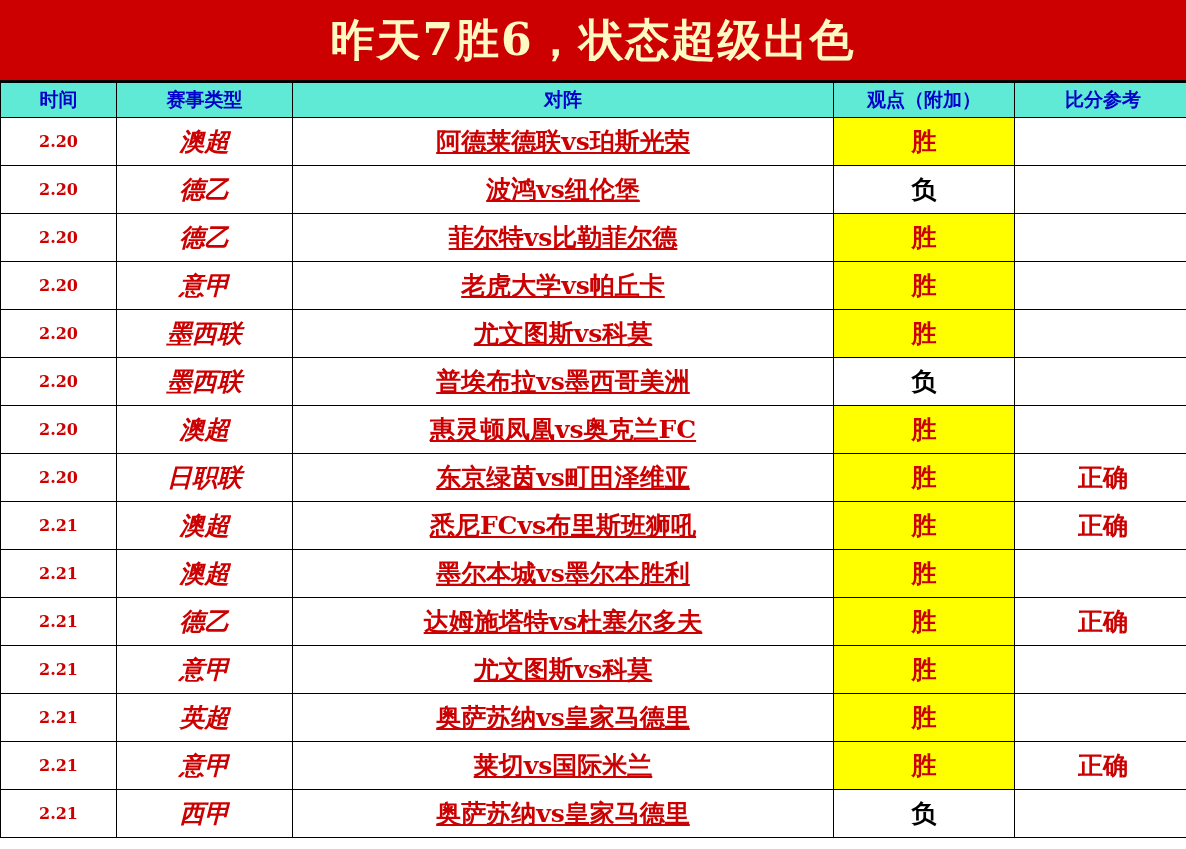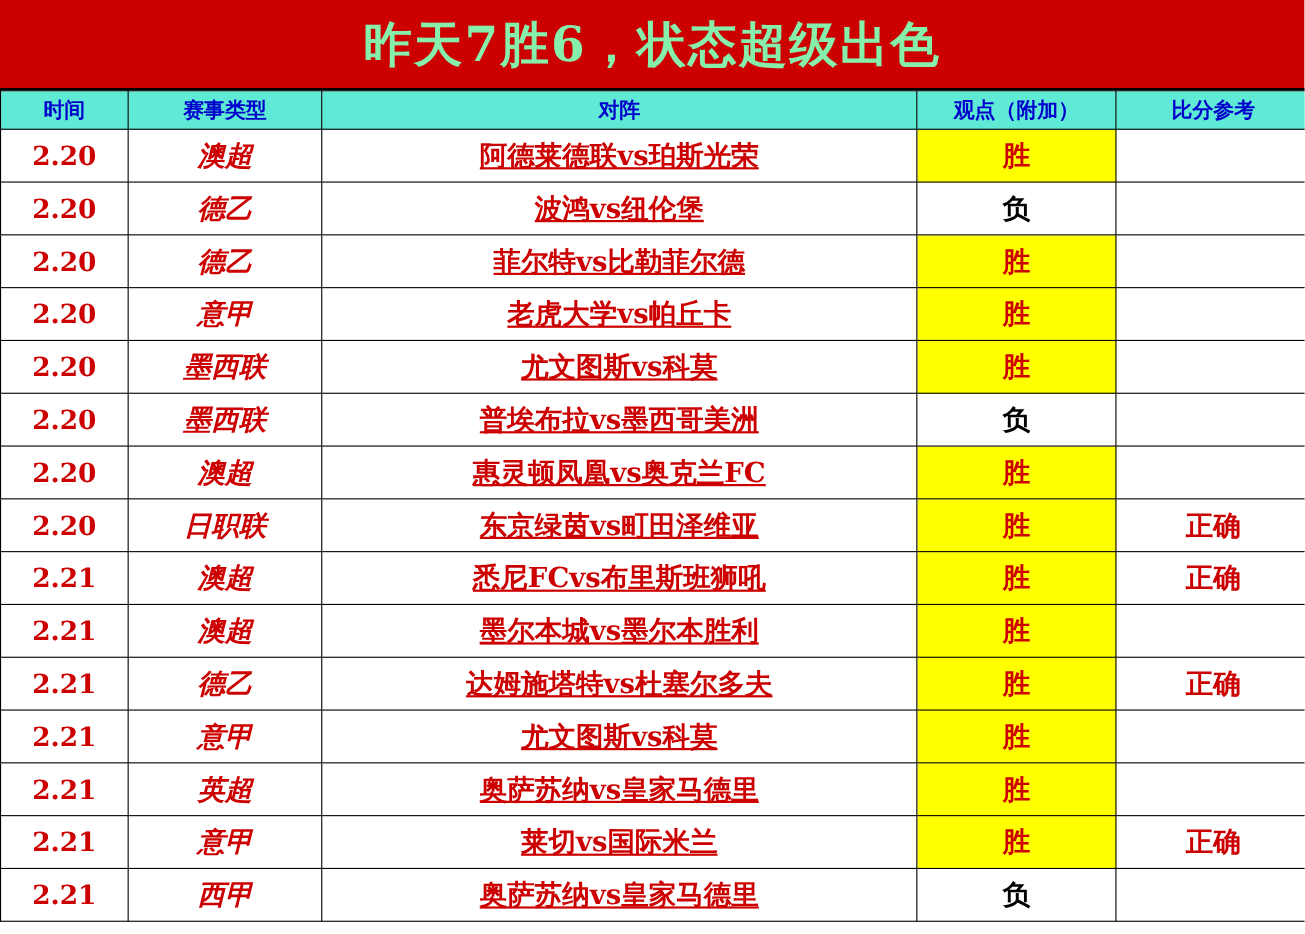--- a/index.html
+++ b/index.html
@@ -21,21 +21,21 @@
   }
   .banner {
     height: 80px;
     background: #cc0000;
     display: flex;
     align-items: center;
     justify-content: center;
     border-bottom: 2px solid #000000;
   }
   .banner-title {
-    color: #86efac;
+    color: #fef9c3;
     font-size: 44px;
     font-weight: bold;
     letter-spacing: 2px;
     font-family: "DejaVu Serif", "Liberation Serif", serif;
   }
   table.fixtures {
     width: 1186px;
     border-collapse: collapse;
     table-layout: fixed;
   }
@@ -54,21 +54,21 @@
     font-family: "DejaVu Serif", "Liberation Serif", serif;
   }
   tbody td {
     height: 47px;
     color: #cc0000;
     font-size: 25px;
     font-weight: bold;
     font-family: "DejaVu Serif", "Liberation Serif", serif;
     background: #ffffff;
   }
-  td.col-time { width: 115px; font-size: 24px; }
+  td.col-time { width: 115px; font-size: 16px; }
   td.col-league { width: 175px; font-style: italic; }
   td.col-match { width: 540px; text-decoration: underline; }
   td.col-view { width: 180px; }
   td.col-score { width: 176px; }
   th.col-time { width: 115px; }
   th.col-league { width: 175px; }
   th.col-match { width: 540px; }
   th.col-view { width: 180px; }
   th.col-score { width: 176px; }
   td.win {

